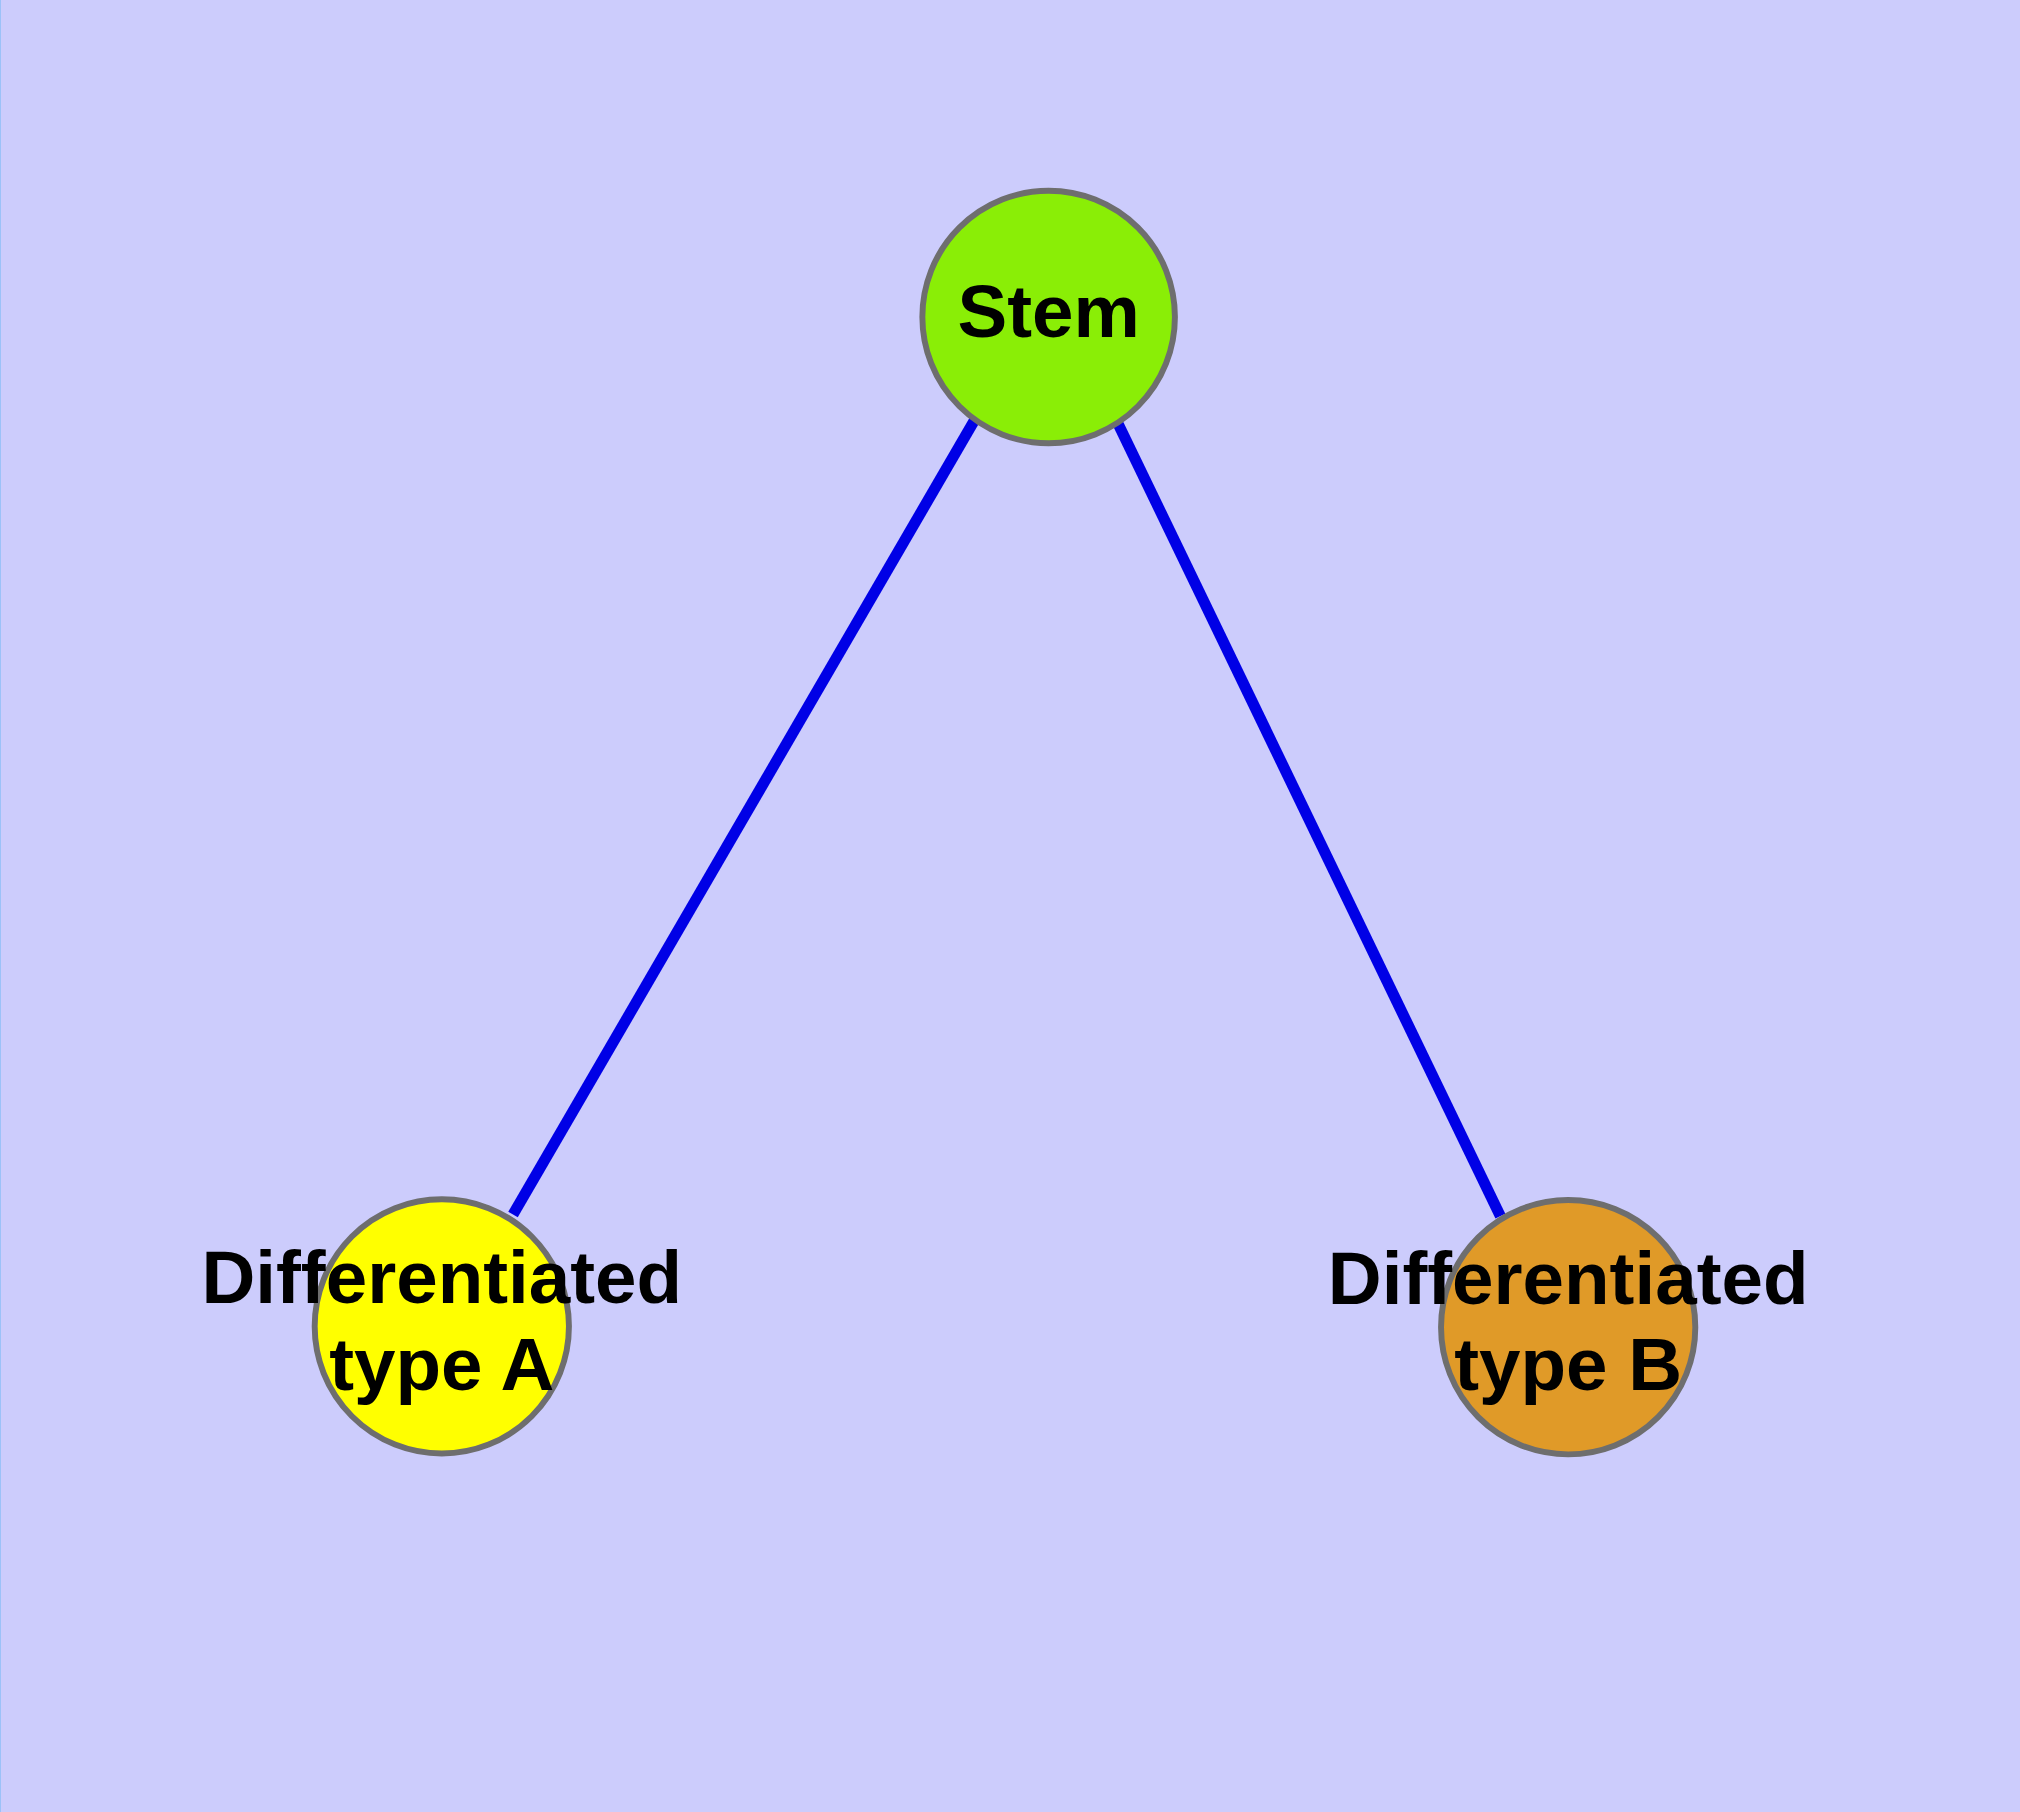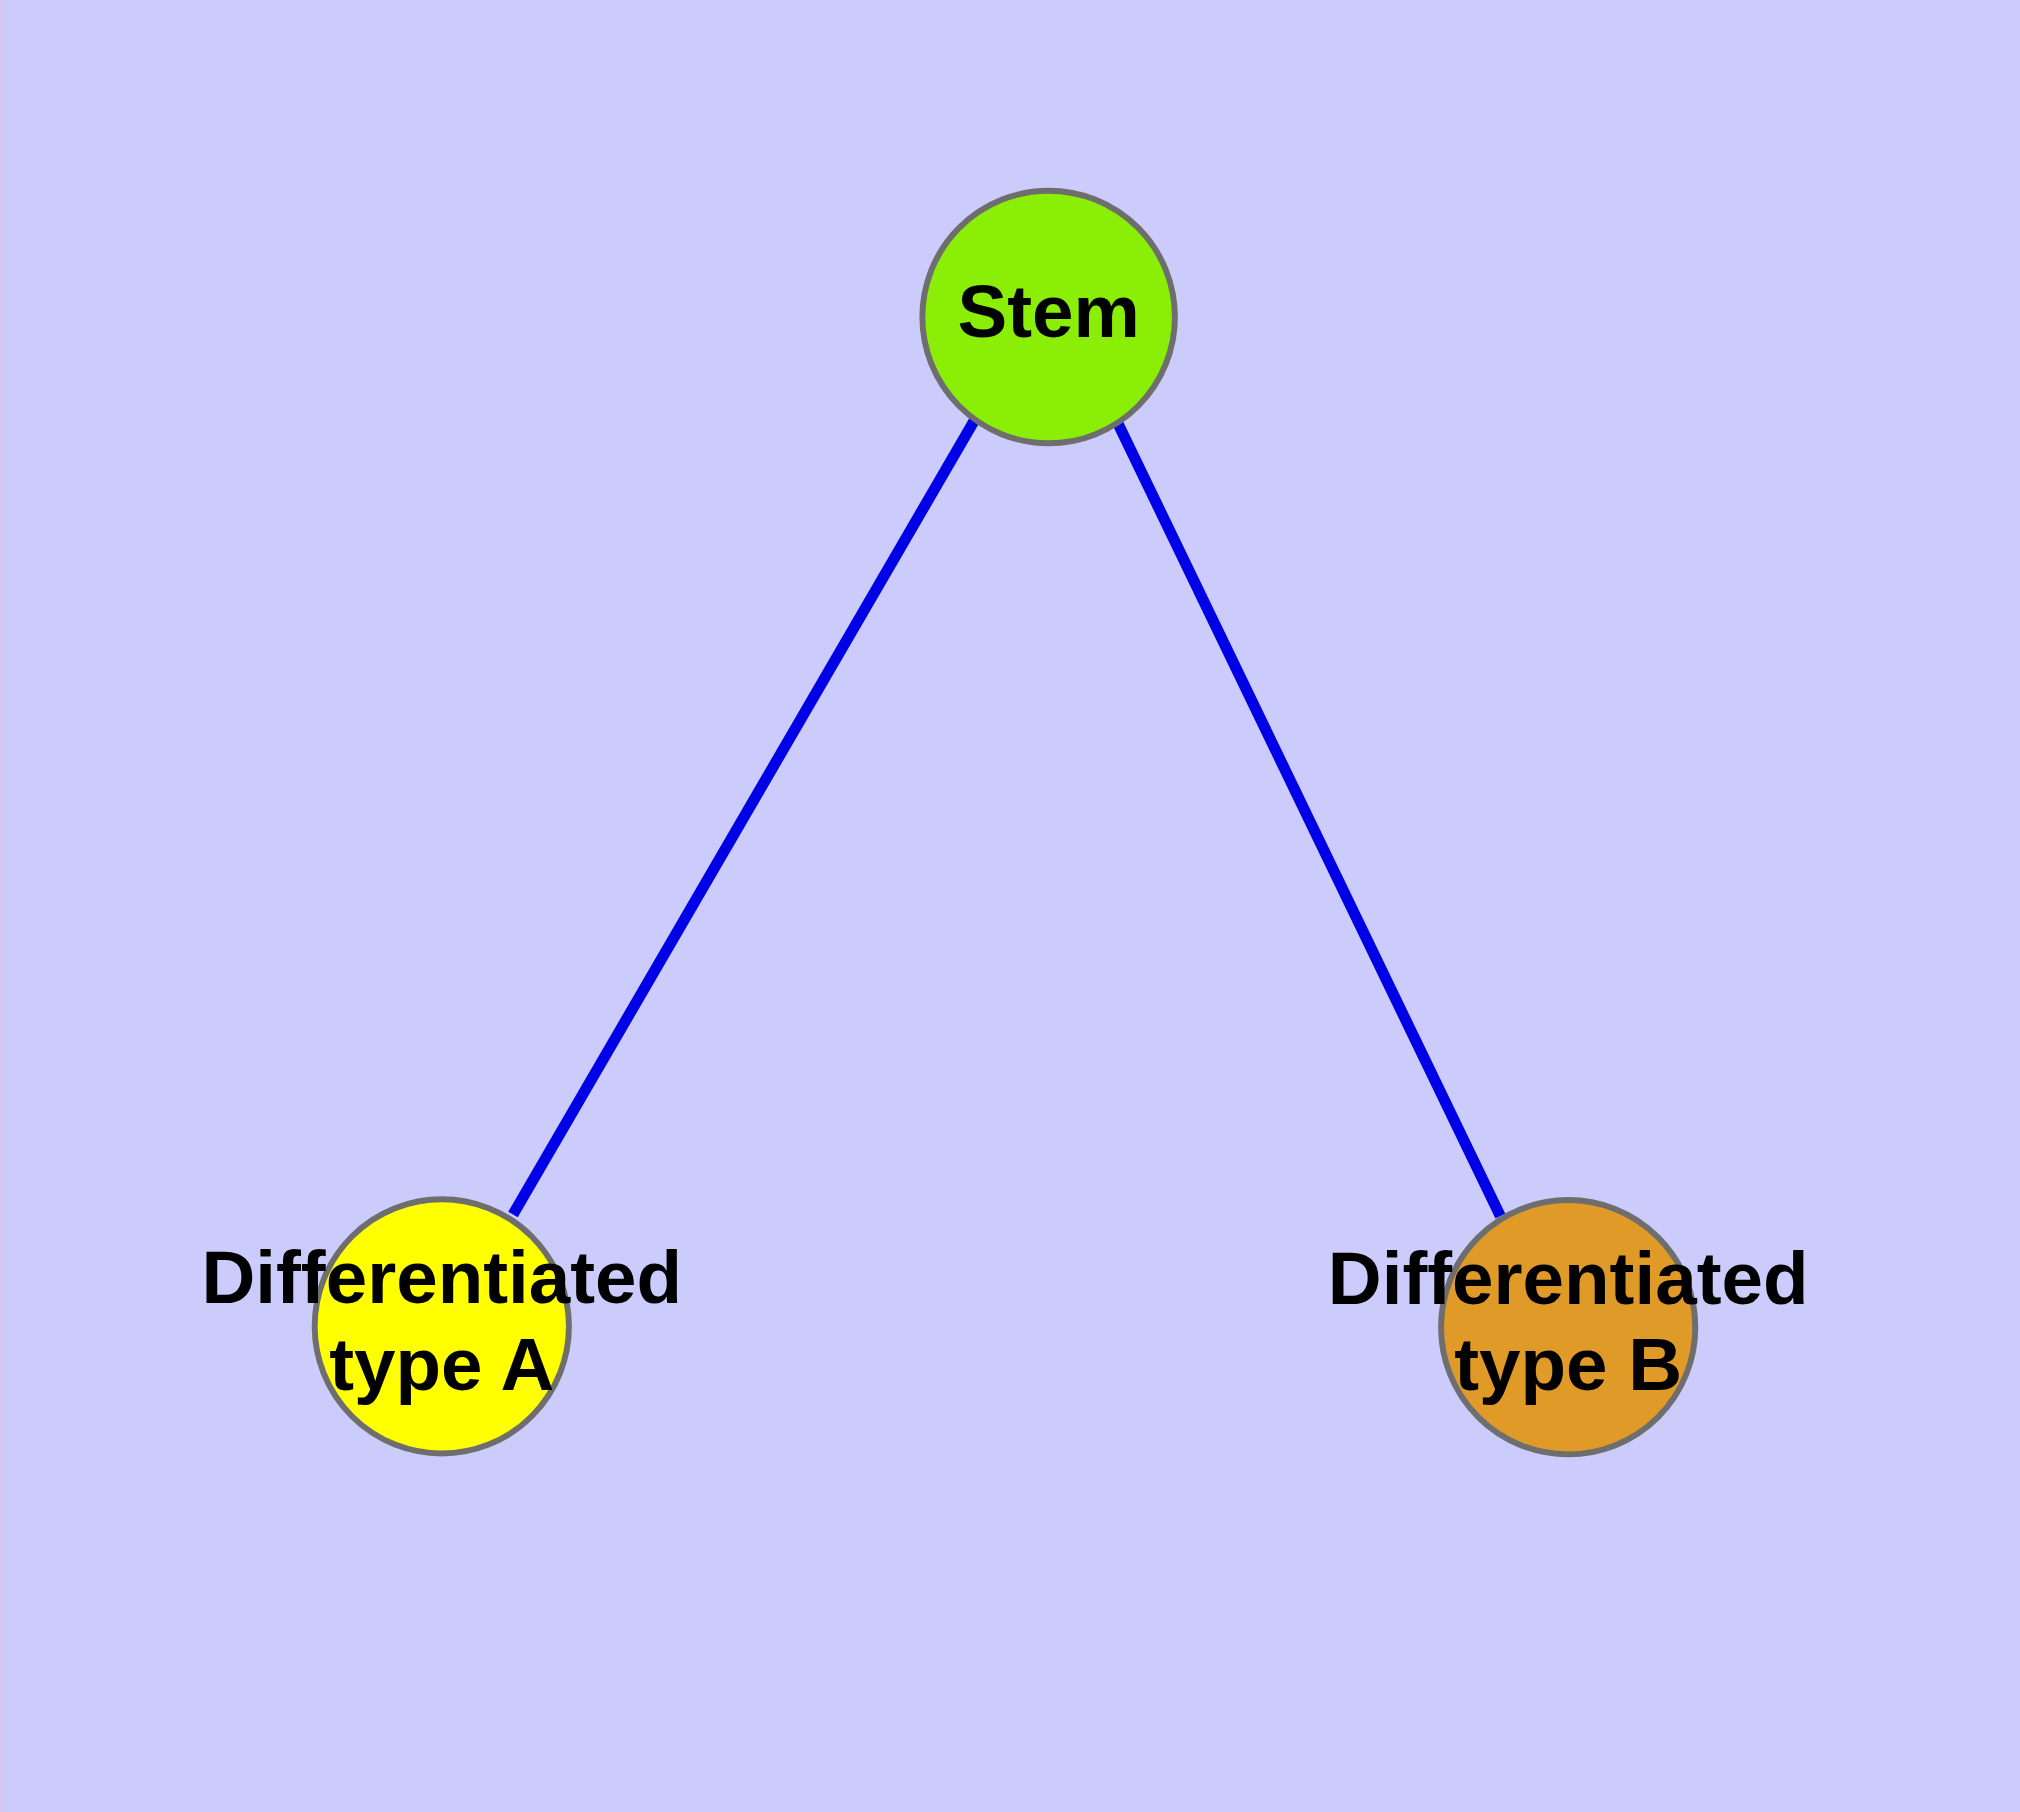--- a/index.html
+++ b/index.html
@@ -4,21 +4,21 @@
 <style>
   html, body {
     margin: 0;
     padding: 0;
     background: #ffffff;
   }
   #canvas {
     position: relative;
     width: 2021px;
     height: 1812px;
-    background: #fca5a5;
+    background: #0ea5e9;
     overflow: hidden;
     font-family: "Liberation Sans", sans-serif;
   }
   #graph-svg {
     position: absolute;
     left: 0;
     top: 0;
     width: 2021px;
     height: 1812px;
     display: block;

